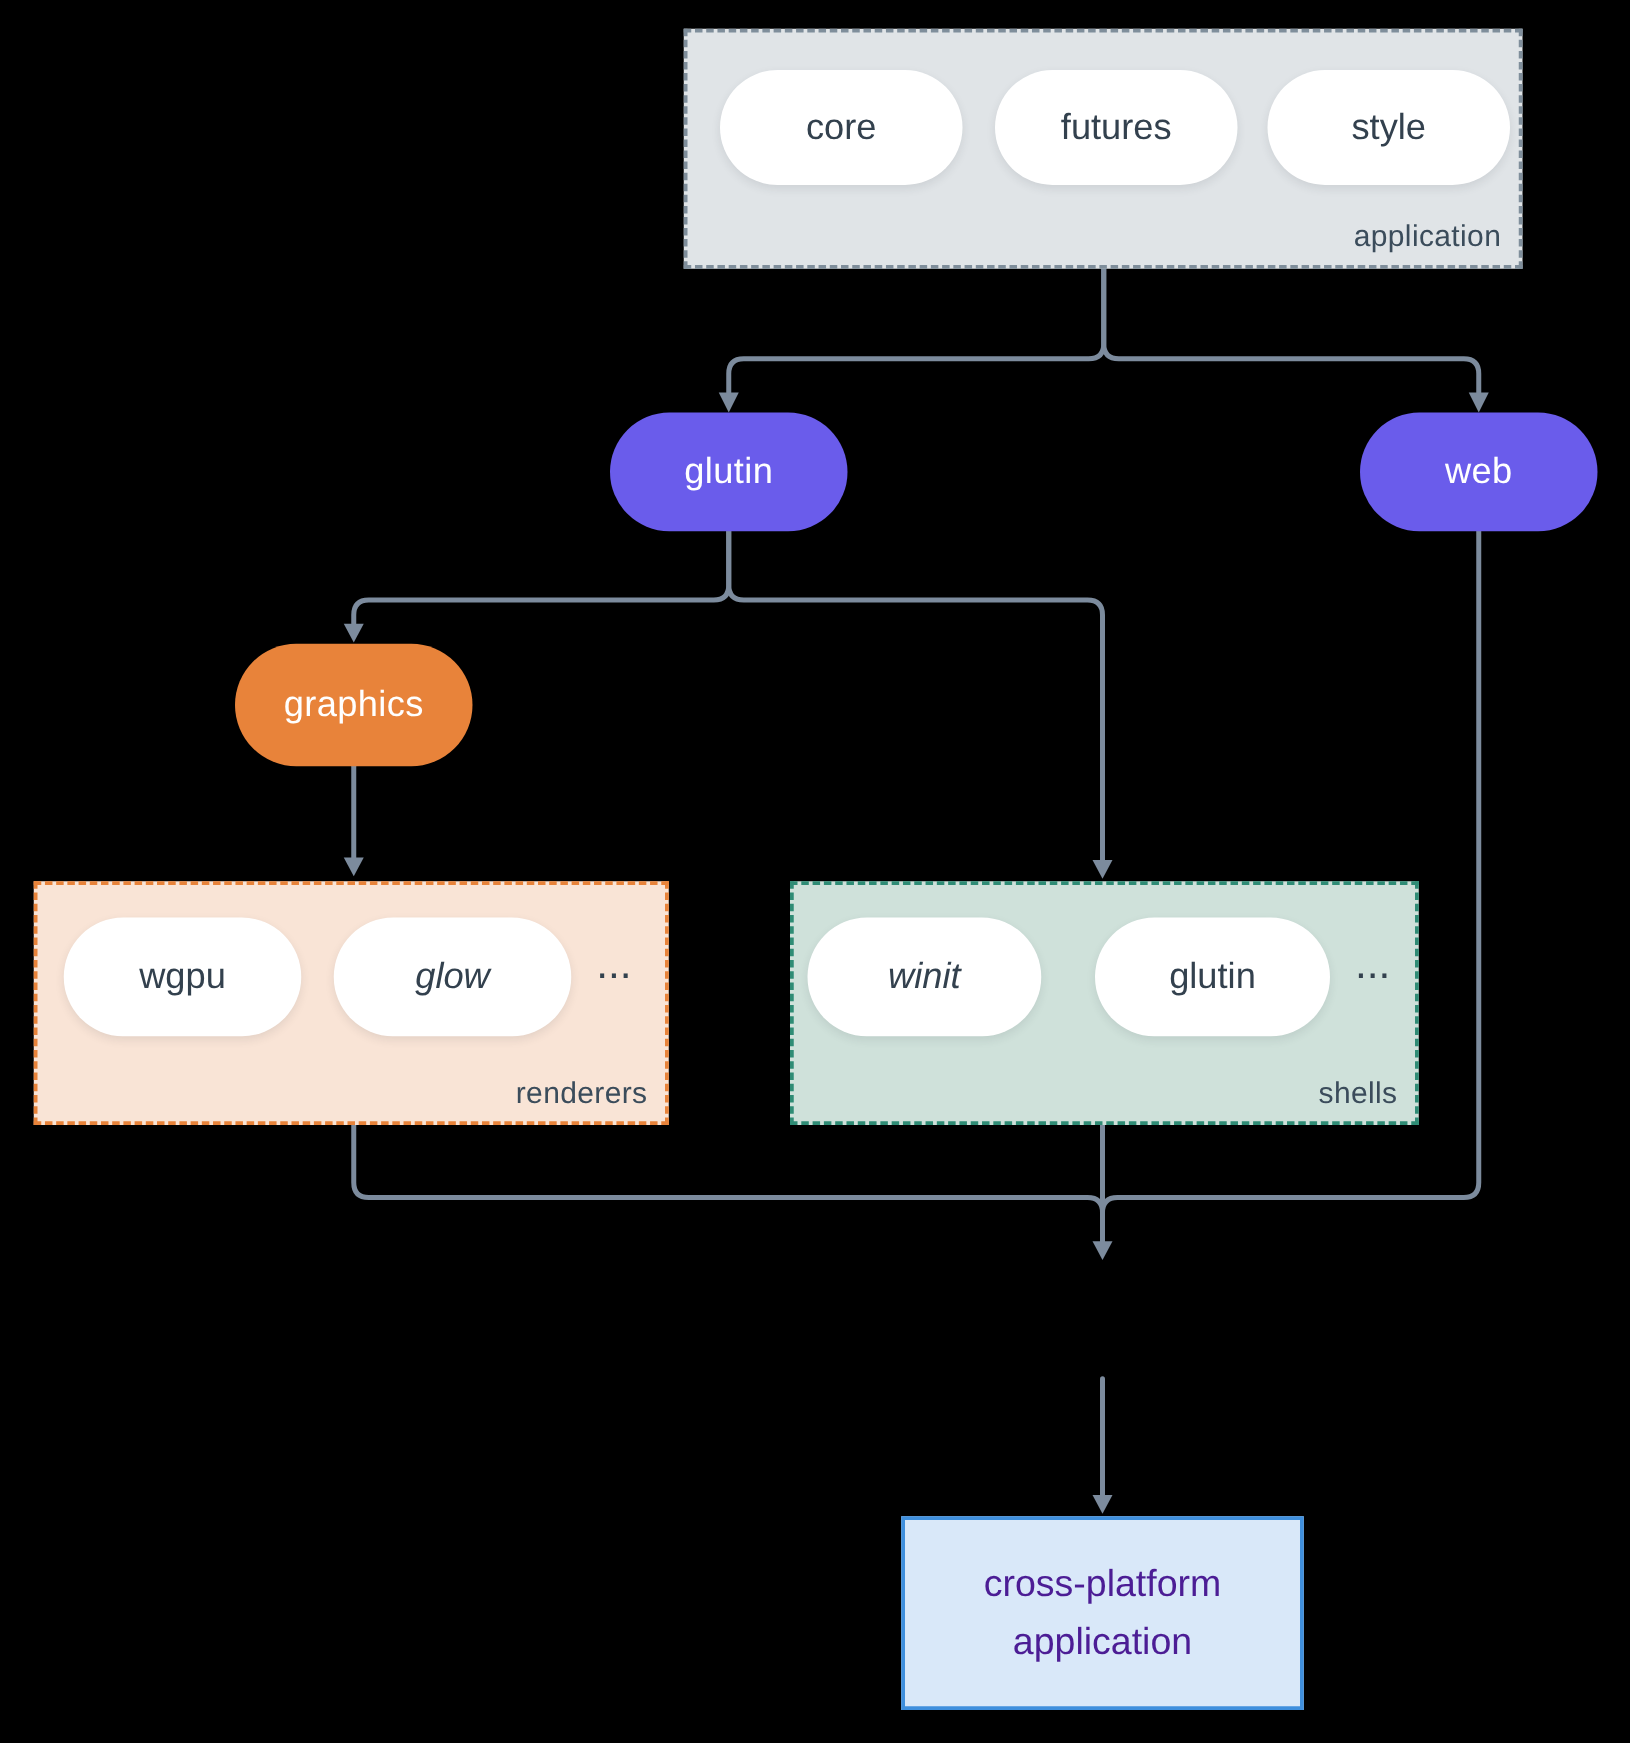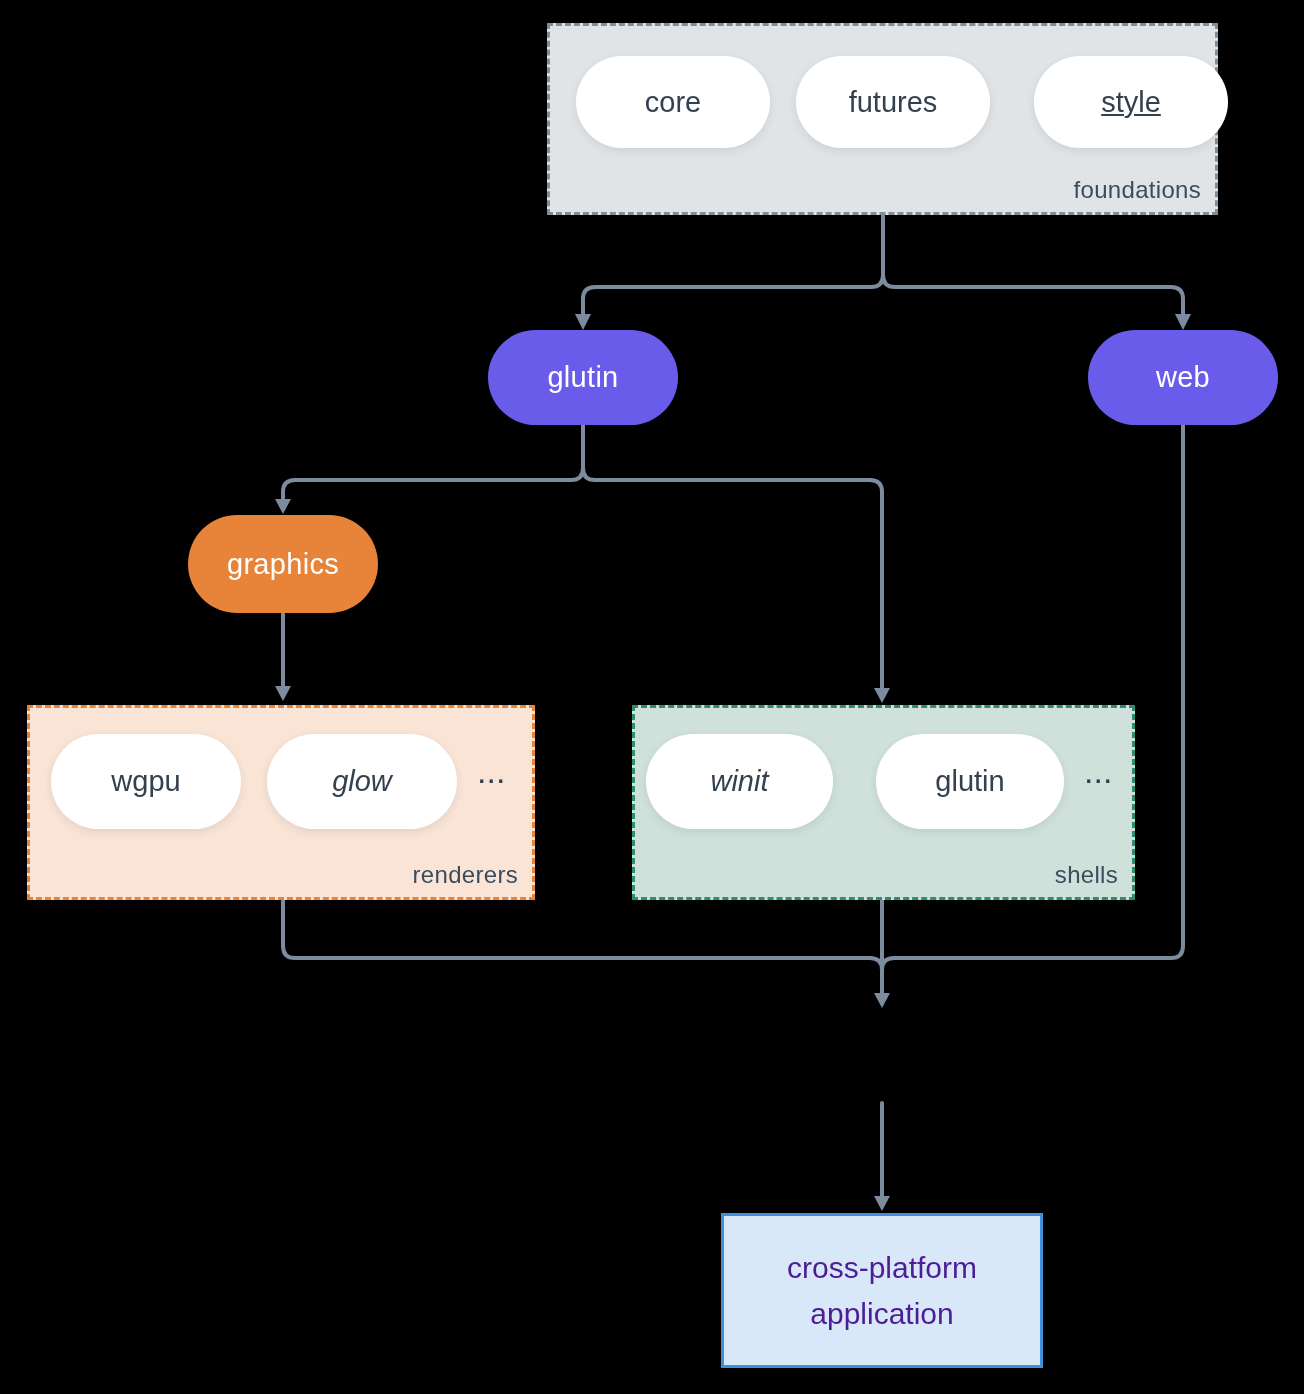--- a/index.html
+++ b/index.html
@@ -37,21 +37,21 @@
     position:absolute;display:flex;align-items:center;justify-content:center;
     border-radius:999px;font-size:29px;
   }
   .pill-white{
     background:#ffffff;color:#33414e;
     box-shadow:0 3px 8px rgba(40,50,60,0.10);
   }
   .gb-foundations .pill{width:194px;height:92px;top:30px;}
   .p-core{left:26px;}
   .p-futures{left:246px;}
-  .p-style{left:484px;text-decoration:underline;}
+  .p-style{left:464px;}
 
   .gb-renderers .pill,.gb-shells .pill{height:95px;top:26px;}
   .p-wgpu{left:21px;width:190px;}
   .p-glow{left:237px;width:190px;font-style:italic;}
   .p-winit{left:11px;width:187px;font-style:italic;}
   .p-glutin{left:241px;width:188px;}
 
   .ellipsis{
     position:absolute;top:44px;font-size:34px;color:#33414e;
   }
@@ -112,21 +112,21 @@
   <div class="groupbox gb-foundations">
     <div class="pill pill-white p-core">
       <span>core</span>
     </div>
     <div class="pill pill-white p-futures">
       <span>futures</span>
     </div>
     <div class="pill pill-white p-style">
       <span>style</span>
     </div>
-    <div class="group-label">foundations</div>
+    <div class="group-label">application</div>
   </div>
 
   <div class="node n-native">
     <span>glutin</span>
   </div>
   <div class="node n-web">
     <span>web</span>
   </div>
 
   <div class="node n-graphics">

